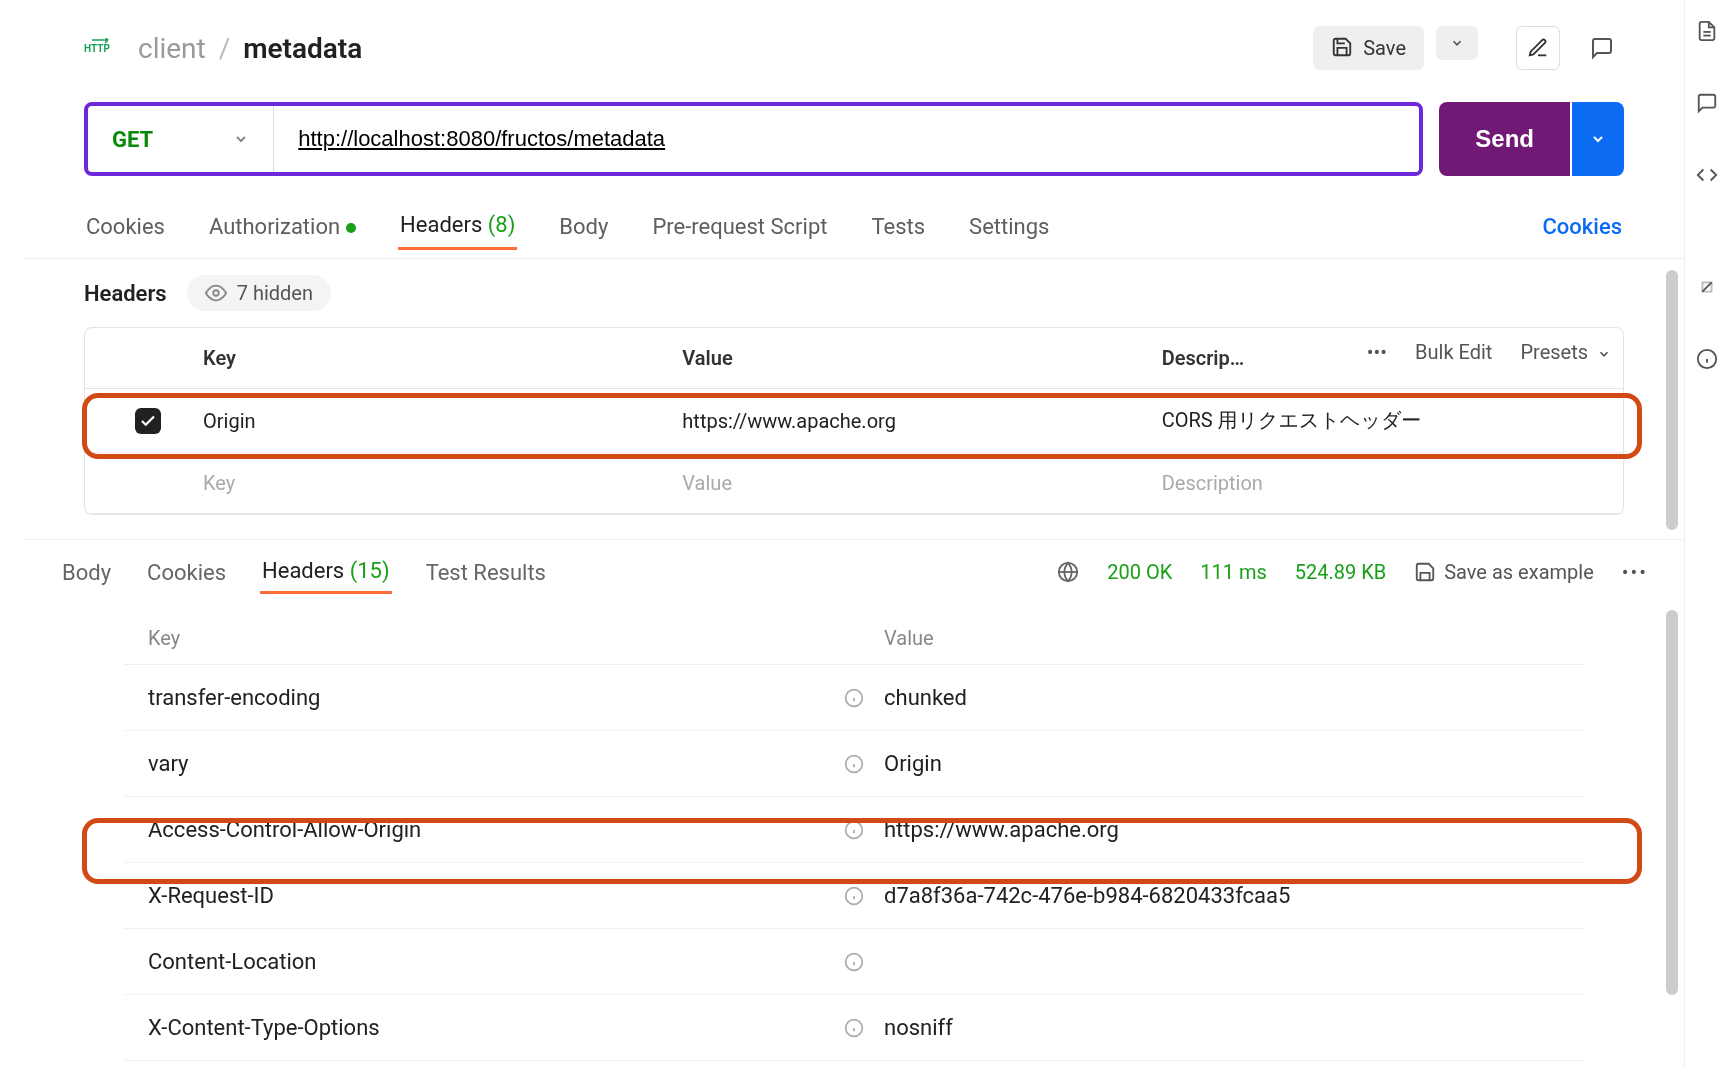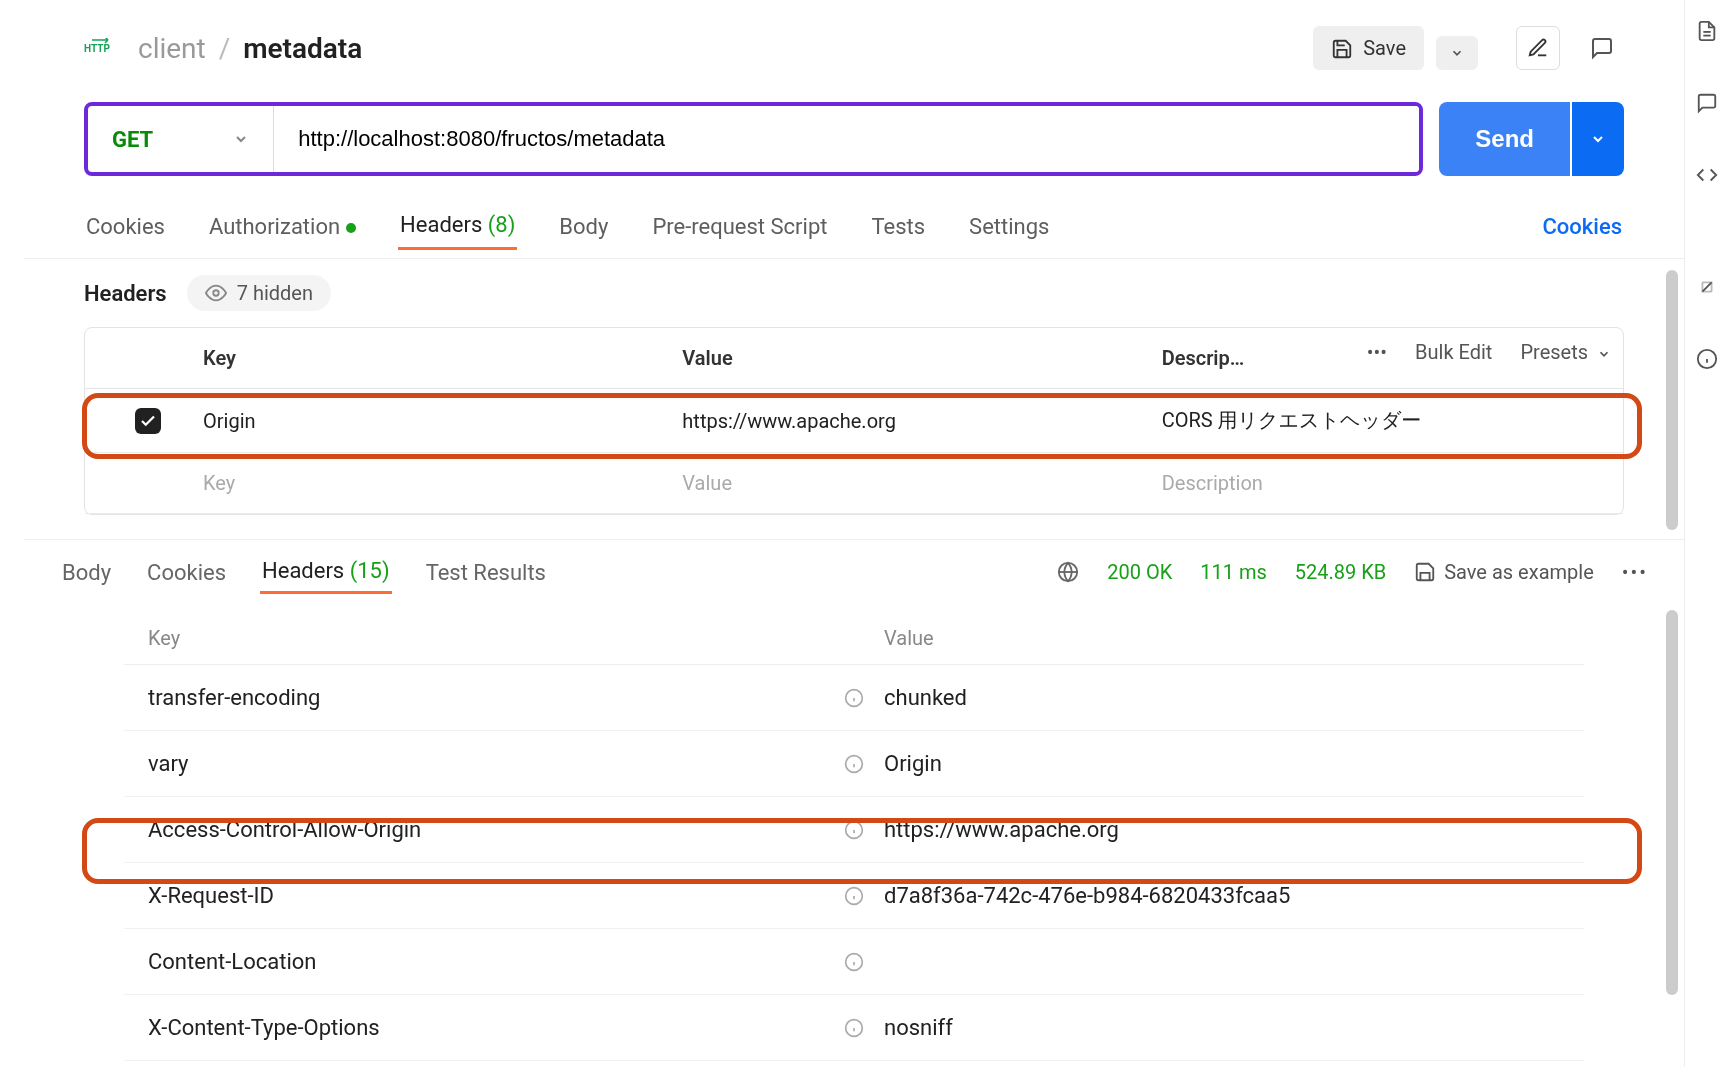--- a/index.html
+++ b/index.html
@@ -46,21 +46,21 @@
 }
 .http-badge {
   width: 30px; height: 24px;
   display: flex; align-items: center; justify-content: center;
 }
 .breadcrumb { color: #9a9a9a; font-size: 28px; margin-left: 8px; }
 .breadcrumb .current { color: #212121; font-weight: 600; }
 .breadcrumb .sep { margin: 0 6px; color: #bbb; }
 .top-right { margin-left: auto; display: flex; gap: 20px; align-items: center; }
 .btn {
-  display: inline-flex; align-items: flex-end; gap: 10px;
+  display: inline-flex; align-items: flex-start; gap: 10px;
   padding: 10px 18px; border-radius: 6px; cursor: pointer;
   font-size: 20px;
 }
 .btn.save { background: #f0efef; color: #333; }
 .btn.save-split { display: flex; }
 .btn.save-dd { background: #f0efef; padding: 10px 14px; margin-left: 2px; }
 .icon-btn { width: 44px; height: 44px; border: 1px solid #ddd; border-radius: 6px; display:flex;align-items:center;justify-content:center; color:#555; }
 .icon-btn.plain { border: none; }
 .url-row {
   display: flex; gap: 16px; padding: 6px 60px 18px;
@@ -68,25 +68,25 @@
 .url-group {
   display: flex; flex: 1; border: 4px solid #6d28d9; border-radius: 8px; overflow: hidden;
 }
 .method-select {
   display: flex; align-items: center; gap: 80px;
   padding: 20px 24px; border-right: 1px solid #ddd;
   font-weight: 700; color: #0a8a0a; font-size: 22px;
 }
 .method-select .chev { color: #888; font-size: 16px; }
 .url-input {
-  flex: 1; border: none; font-size: 22px; padding: 20px 24px; outline: none;
+  flex: 1; border: none; font-size: 22px; padding: 20px 24px; outline: none; text-decoration: underline;
 }
 .send-group { display: flex; }
 .send-btn {
-  background: #3b82f6; color: #fff; font-weight: 700; font-size: 24px;
+  background: #701a75; color: #fff; font-weight: 700; font-size: 24px;
   padding: 20px 36px; border: none; border-radius: 8px 0 0 8px;
 }
 .send-dd {
   background: #0b6bf2; color: #fff; padding: 20px 18px; border: none;
   border-radius: 0 8px 8px 0; margin-left: 2px;
 }
 .req-tabs {
   display: flex; gap: 40px; padding: 8px 60px; align-items: center;
   border-bottom: 1px solid #eee;
 }

